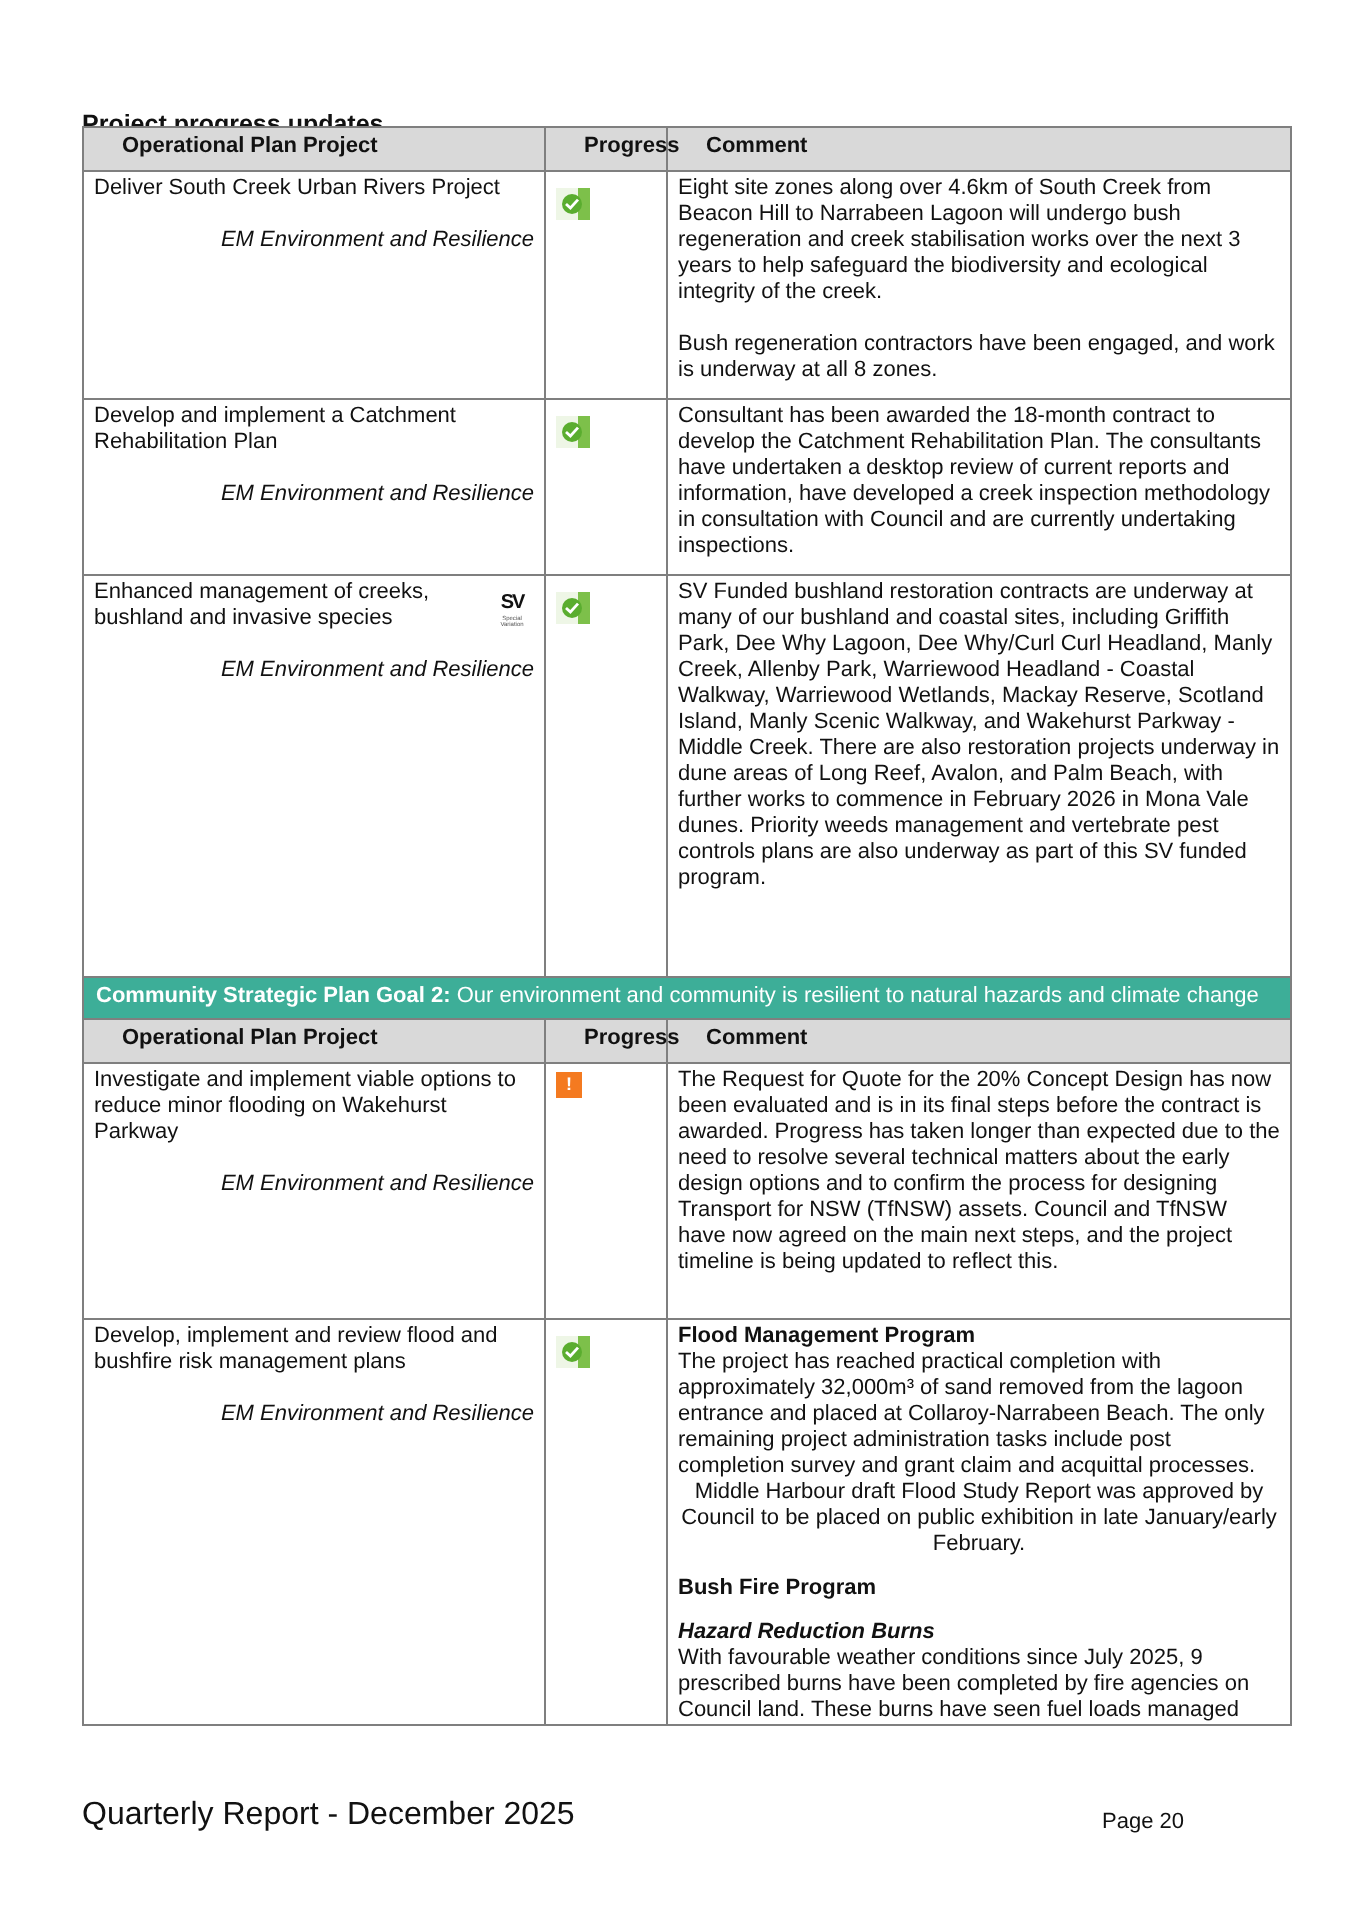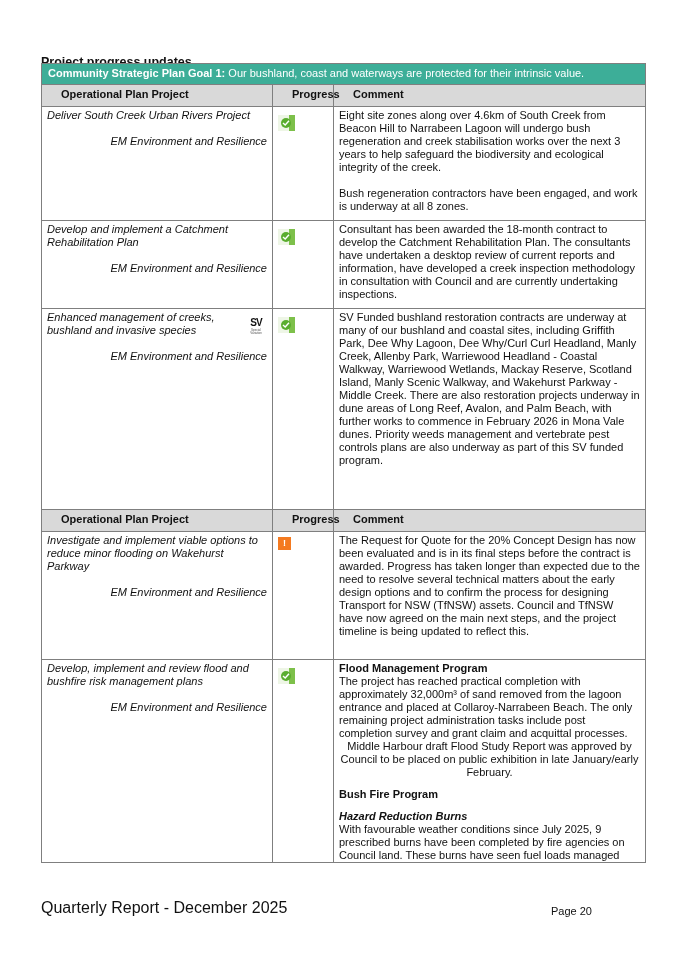--- a/index.html
+++ b/index.html
@@ -23,21 +23,21 @@
   col.c1 { width: 231px; }
   col.c2 { width: 61px; }
   col.c3 { width: 312px; }
   tr.goal td {
     background: #3dae98; color: #ffffff; padding: 3px 6px 4px 6px;
   }
   tr.goal td b { font-weight: bold; }
   tr.colhead th {
     background: #d9d9d9; font-weight: bold; padding: 3px 5px 5px 19px;
   }
-  .proj-name { display: block; font-style: italic; }
+  .proj-name { display: block; }
   .proj-owner { display: block; font-style: italic; margin-top: 13px; text-align: right; }
   .proj-cell { position: relative; }
   .status { text-align: center; padding-top: 8px !important; }
   .icon-complete {
     display: inline-block; width: 17px; height: 16px; background: #7dc04a;
     position: relative;
   }
   .icon-complete .inner {
     position: absolute; left: 0; top: 0; width: 11px; height: 16px;
     background: #eef6e6;
@@ -75,23 +75,20 @@
 <div class="page-title">Project progress updates</div>
 
 <table class="progress">
   <colgroup>
       <col class="c1">
       <col class="c2">
       <col class="c3">
     </colgroup>
   <tbody>
 
-    <tr class="goal">
-      <td colspan="3"><b>Community Strategic Plan Goal 1:</b><span> Our bushland, coast and waterways are protected for their intrinsic value.</span></td>
-    </tr>
     <tr class="colhead">
       <th>Operational Plan Project</th>
       <th>Progress</th>
       <th>Comment</th>
     </tr>
 
     <tr style="height:114px;">
       <td class="proj-cell">
         <span class="proj-name">Deliver South Creek Urban Rivers Project</span>
         <span class="proj-owner">EM Environment and Resilience</span>
@@ -141,20 +138,23 @@
               <svg width="8" height="8" viewBox="0 0 8 8">
                 <path d="M1 4 L3.2 6 L7 1.8" stroke="#fff" stroke-width="1.4" fill="none"></path>
               </svg>
             </span></span>
       </td>
       <td>
         <span class="para">SV Funded bushland restoration contracts are underway at many of our bushland and coastal sites, including Griffith Park, Dee Why Lagoon, Dee Why/Curl Curl Headland, Manly Creek, Allenby Park, Warriewood Headland - Coastal Walkway, Warriewood Wetlands, Mackay Reserve, Scotland Island, Manly Scenic Walkway, and Wakehurst Parkway - Middle Creek. There are also restoration projects underway in dune areas of Long Reef, Avalon, and Palm Beach, with further works to commence in February 2026 in Mona Vale dunes. Priority weeds management and vertebrate pest controls plans are also underway as part of this SV funded program.</span>
       </td>
     </tr>
 
+    <tr class="goal">
+      <td colspan="3"><b>Community Strategic Plan Goal 2:</b><span> Our environment and community is resilient to natural hazards and climate change</span></td>
+    </tr>
     <tr class="colhead">
       <th>Operational Plan Project</th>
       <th>Progress</th>
       <th>Comment</th>
     </tr>
 
     <tr style="height:128px;">
       <td class="proj-cell">
         <span class="proj-name">Investigate and implement viable options to reduce minor flooding on Wakehurst Parkway</span>
         <span class="proj-owner">EM Environment and Resilience</span>

